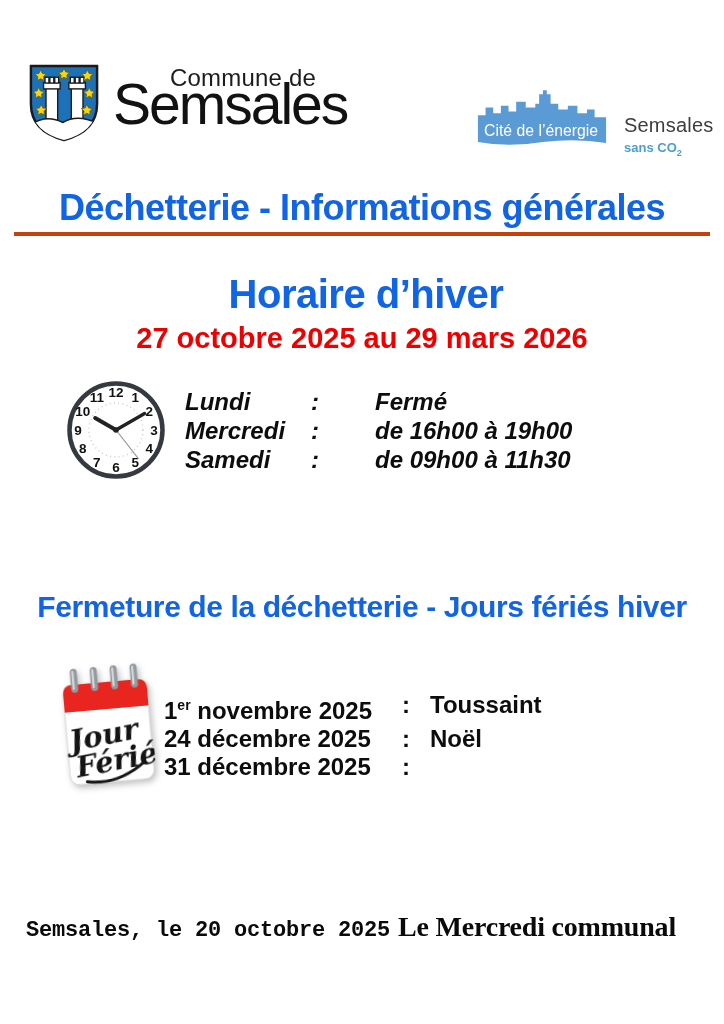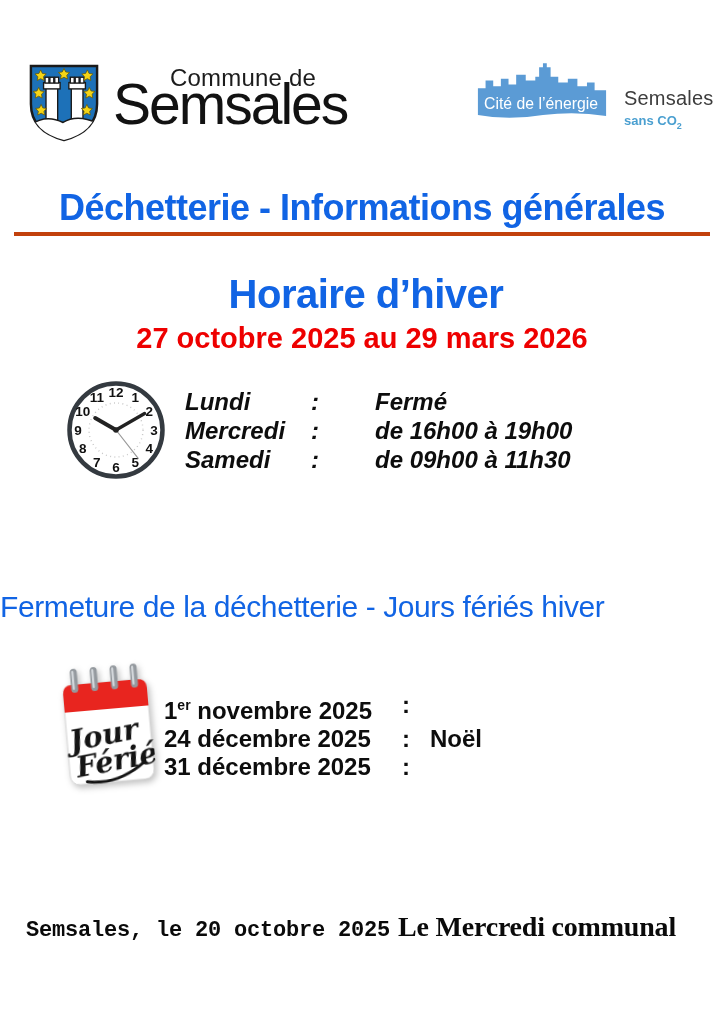--- a/index.html
+++ b/index.html
@@ -16,21 +16,21 @@
   .logo-text { position: relative; margin-left: 13px; width: 260px; height: 80px; }
   .commune-de {
     position: absolute; left: 57px; top: 1px;
     font-size: 24px; color: #1c1c1c; letter-spacing: 0.2px;
   }
   .semsales-big {
     position: absolute; left: 0; top: 13px;
     font-size: 57px; line-height: 1; color: #121212;
     font-weight: 400; letter-spacing: -2px;
   }
-  .logo-right { position: absolute; left: 476px; top: 60px; display: flex; }
+  .logo-right { position: absolute; left: 476px; top: 87px; display: flex; }
   .skyline-svg { width: 132px; height: 66px; flex: 0 0 auto; }
   .energy-text { margin-left: 16px; padding-top: 27px; }
   .energy-name { font-size: 20px; color: #3d3d3d; letter-spacing: 0.2px; }
   .energy-sub { font-size: 13px; font-weight: bold; color: #4a9fd0; margin-top: 3px; }
   .energy-sub sub { font-size: 9px; }
 
   
   .main-title {
     position: absolute; left: 14px; right: 14px; top: 188px;
     text-align: center; font-size: 36px; font-weight: bold; line-height: 40px;
@@ -52,21 +52,21 @@
   .schedule { position: absolute; left: 66px; top: 378px; display: flex; }
   .clock-svg { width: 100px; height: 100px; margin-top: 2px; flex: 0 0 auto; }
   .sched-rows { margin-left: 19px; margin-top: 9px; font-style: italic; }
   .srow { display: flex; font-size: 24px; font-weight: bold; line-height: 29px; color: #0d0d0d; }
   .sday  { width: 126px; }
   .scolon{ width: 64px; }
 
   
   .closure-heading {
     position: absolute; left: 0; right: 0; top: 590px;
-    text-align: left; font-size: 30px; font-weight: normal; line-height: 34px;
+    text-align: center; font-size: 30px; font-weight: bold; line-height: 34px;
     color: #1164e4; letter-spacing: -0.4px;
   }
   .holidays { position: absolute; left: 64px; top: 664px; display: flex; }
   .cal-wrap { width: 88px; height: 122px; transform: rotate(-5deg); flex: 0 0 auto; }
   .cal-svg { width: 88px; height: 122px; filter: drop-shadow(2px 3px 3px rgba(0,0,0,0.25)); }
   .hol-rows { margin-left: 12px; margin-top: 27px; }
   .hrow { display: flex; font-size: 24px; font-weight: bold; line-height: 28px; color: #0d0d0d; }
   .hdate { width: 238px; }
   .hdate sup { font-size: 14px; }
   .hcolon { width: 28px; }
@@ -207,20 +207,21 @@
           <text x="41" y="80" font-size="29" text-anchor="middle">Jour</text>
           <text x="49" y="107" font-size="29" text-anchor="middle">Férié</text>
           <path d="M16,113 Q46,122 76,104" stroke="#141414" stroke-width="3" fill="none" stroke-linecap="round"></path>
         </g>
       </svg>
     </div>
     <div class="hol-rows">
       <div class="hrow">
         <span class="hdate"><span>1</span><sup>er</sup><span> novembre 2025</span></span>
         <span class="hcolon">:</span>
+        <span class="hname">Toussaint</span>
       </div>
       <div class="hrow">
         <span class="hdate">24 décembre 2025</span>
         <span class="hcolon">:</span>
         <span class="hname">Noël</span>
       </div>
       <div class="hrow">
         <span class="hdate">31 décembre 2025</span>
         <span class="hcolon">:</span>
       </div>

